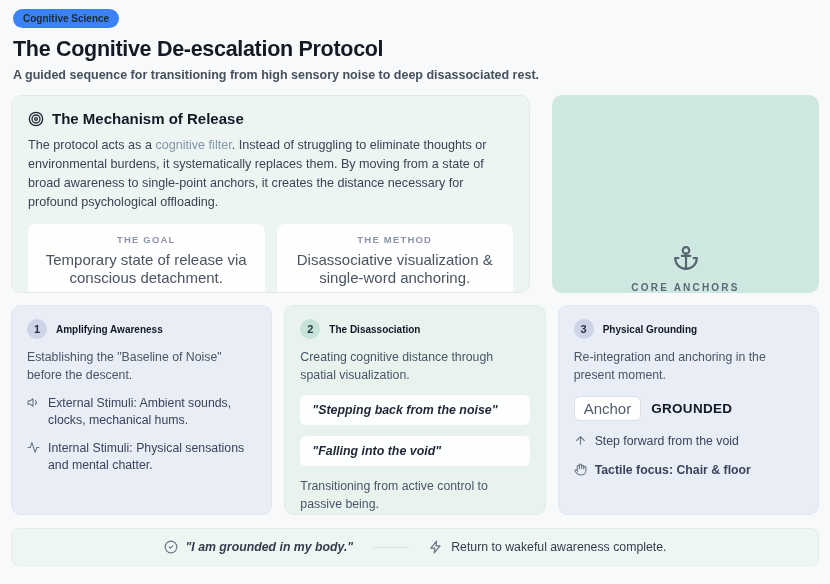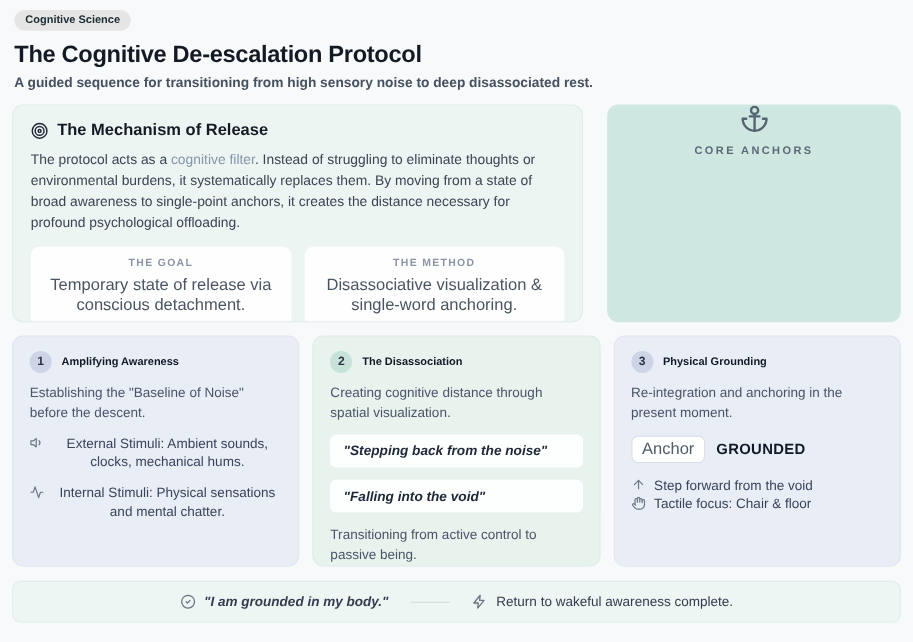--- a/index.html
+++ b/index.html
@@ -8,21 +8,21 @@
     font-family: "Liberation Sans", sans-serif;
     background: #f7f9fa;
     color: #141a24;
     overflow: hidden;
   }
   .page { padding: 8px 11px; width: 830px; height: 584px; }
 
   
   .badge {
     display: inline-block;
-    background: #e5e5e5;
+    background: #3b82f6;
     color: #1b2a30;
     font-size: 10px;
     font-weight: 700;
     padding: 4px 10px;
     border-radius: 999px;
     margin-left: 2px;
   }
   h1.title {
     margin: 9px 0 6px 2px;
     font-size: 21.5px;
@@ -86,21 +86,21 @@
     color: #4a5462;
     text-align: center;
   }
 
   .anchor-card {
     background: #cfe7e1;
     border-radius: 10px;
     display: flex;
     flex-direction: column;
     align-items: center;
-    justify-content: flex-start;
+    justify-content: flex-end;
     overflow: hidden;
   }
   .anchor-label {
     margin-top: 11px;
     font-size: 10px;
     font-weight: 700;
     letter-spacing: 2.2px;
     color: #5b6875;
   }
   .anchor-words { margin-top: 4px; width: 150px; }
@@ -146,21 +146,20 @@
     line-height: 18px;
     color: #4a5568;
   }
   .item {
     display: flex;
     gap: 8px;
     margin-top: 11px;
     font-size: 12.3px;
     line-height: 17px;
     color: #39445a;
-    text-align: center;
   }
   .item .icon { color: #6b7685; flex-shrink: 0; margin-top: 1px; }
   .quote-box {
     background: #fdfefe;
     border-radius: 6px;
     padding: 6px 12px;
     margin-top: 11px;
     font-size: 12.4px;
     line-height: 18px;
     font-style: italic;
@@ -177,21 +176,21 @@
   .chip {
     background: #ffffff;
     border: 1px solid #d9dfe9;
     border-radius: 6px;
     padding: 3px 9px;
     font-size: 15px;
     color: #515c6b;
   }
   .grounded { font-size: 13.5px; font-weight: 800; letter-spacing: 0.3px; color: #121826; }
   .g-items .item { margin-top: 12px; }
-  .g-items .item + .item { margin-top: 0; }
+  .g-items .item + .item { margin-top: 12px; font-weight: bold; }
 
   
   .footer-bar {
     margin-top: 13px;
     height: 38px;
     background: #eef6f4;
     border: 1px solid #dfecea;
     border-radius: 8px;
     display: flex;
     align-items: center;

